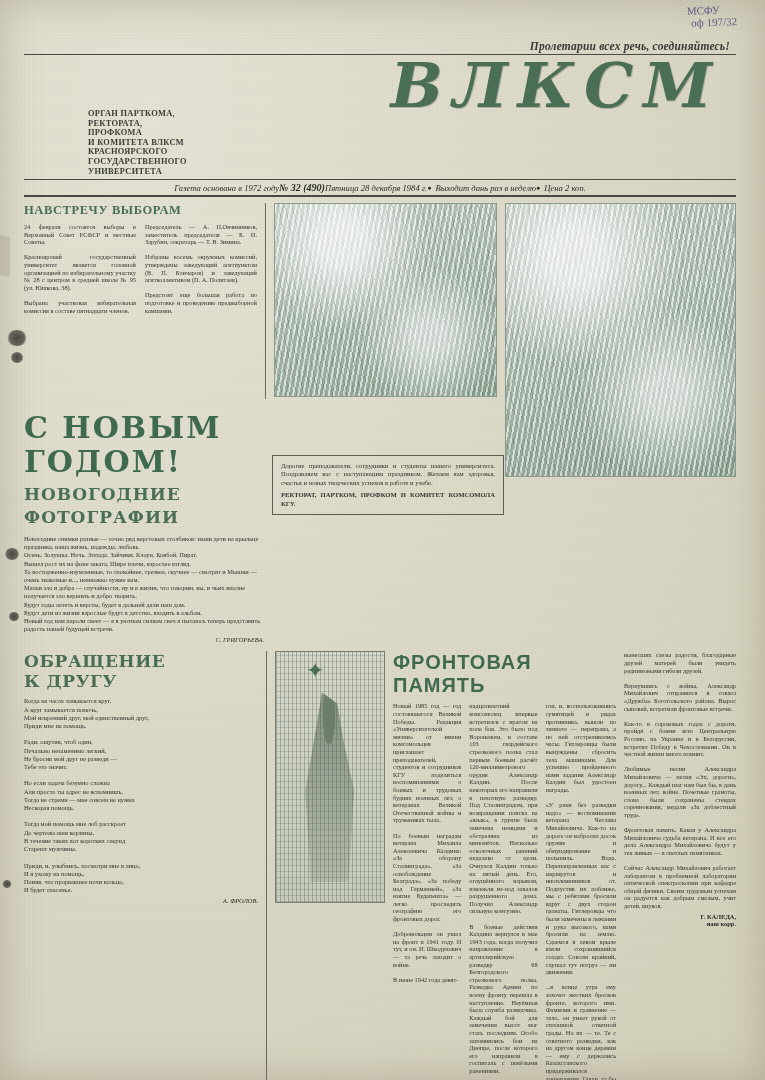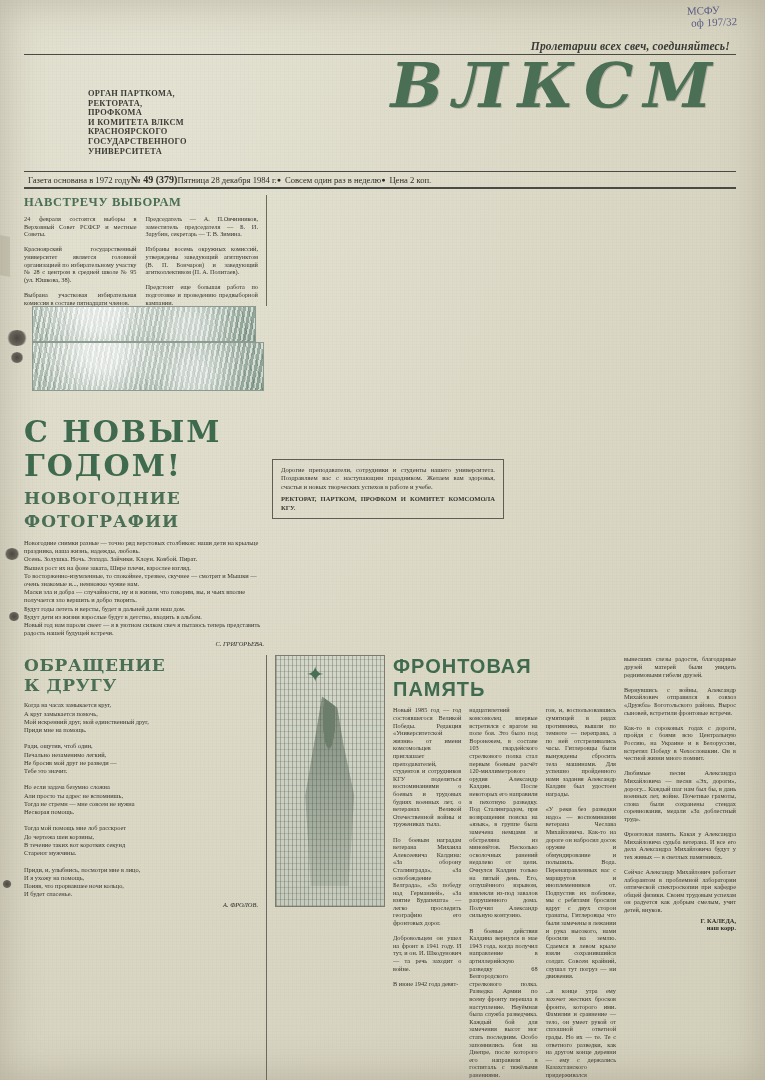--- a/index.html
+++ b/index.html
@@ -52,40 +52,40 @@
     font-family:"DejaVu Serif", serif;
     font-weight:bold;font-style:italic;
     font-size:62px;line-height:58px;
     letter-spacing:10px;
     color:#4a6f55;
     text-align:right;
     margin-top:-2px;padding-right:14px;
     text-shadow:1px 1px 0 rgba(0,0,0,.18);
   }
   .subtitle{
-    position:absolute;left:64px;top:32px;
+    position:absolute;left:64px;top:52px;
     font-size:8.4px;line-height:9.6px;font-weight:bold;
     letter-spacing:.3px;text-transform:uppercase;color:#3c3c36;
   }
   .infobar{
-    display:flex;align-items:center;justify-content:flex-start;
+    display:flex;align-items:center;justify-content:center;
     border-top:1px solid #4a4a44;border-bottom:2px solid #4a4a44;
-    font-size:8.6px;padding:2px 4px;margin-top:4px;
+    font-size:8.6px;padding:2px 4px;margin-top:12px;font-style:italic;
   }
   .infobar span{white-space:nowrap;}
   .infobar .issue{font-weight:bold;font-size:10px;}
   .dot::before{content:"\25CF";font-size:7px;margin-right:4px;vertical-align:1px;}
   .body-txt{
     font-size:6.3px;line-height:7.6px;text-align:justify;
     color:#35352f;
     -webkit-hyphens:auto;hyphens:auto;
   }
 
   
-  .row1{display:flex;margin-top:6px;height:196px;flex-direction:column;}
+  .row1{display:flex;margin-top:6px;height:196px;}
   .col-left{width:234px;padding-right:8px;border-right:1px solid #6a6a60;}
   .photo{
     background:
       repeating-linear-gradient(100deg, rgba(255,255,255,.55) 0 2px, rgba(120,140,125,.25) 2px 5px),
       linear-gradient(160deg,#cfd8cf 0%, #b9c6bb 40%, #9fb2a4 75%, #8aa291 100%);
     border:1px solid #8d9a8f;
     position:relative;overflow:hidden;
   }
   .photo::after{
     content:"";position:absolute;inset:0;
@@ -179,39 +179,39 @@
 <div class="page">
   <div class="paper-grain"></div>
 
   <div class="archive-mark">
     <div>МСФУ</div>
     <div class="l2">оф 197/32</div>
   </div>
 
   <div class="sheet">
 
-    <div class="slogan">Пролетарии всех свеч, соединяйтесь!</div>
+    <div class="slogan">Пролетарии всех речь, соединяйтесь!</div>
     <div class="rule-top"></div>
 
     <div class="masthead">
       <div class="subtitle" style="white-space:pre-line">ОРГАН ПАРТКОМА,
 РЕКТОРАТА,
 ПРОФКОМА
 И КОМИТЕТА ВЛКСМ
 КРАСНОЯРСКОГО
 ГОСУДАРСТВЕННОГО
 УНИВЕРСИТЕТА</div>
       <div class="title2">ВЛКСМ</div>
     </div>
 
     <div class="infobar">
       <span>Газета основана в 1972 году</span>
-      <span class="issue">№ 49 (379)</span>
+      <span class="issue">№ 32 (490)</span>
       <span>Пятница 28 декабря 1984 г.</span>
-      <span class="dot">Совсем один раз в неделю</span>
+      <span class="dot">Выходит дань раз в неделю</span>
       <span class="dot">Цена 2 коп.</span>
     </div>
 
     <div class="row1">
       <div class="col-left">
         <div class="headline-sec">НАВСТРЕЧУ ВЫБОРАМ</div>
         <div style="display:flex;gap:9px;">
           <div class="body-txt" style="width:50%;white-space:pre-line">24 февраля состоятся выборы в Верховный Совет РСФСР и местные Советы.
 
 Красноярский государственный университет является головной организацией по избирательному участку № 28 с центром в средней школе № 95 (ул. Юшкова, 38).
@@ -221,21 +221,21 @@
 
 Избраны восемь окружных комиссий, утверждены заведующий агитпунктом (В. П. Бончаров) и заведующий агитколлективом (П. А. Политаев).
 
 Предстоит еще большая работа по подготовке и проведению предвыборной кампании.</div>
         </div>
       </div>
       <div class="photo p1"></div>
       <div class="photo p2" style="margin-top:-0px"></div>
     </div>
 
-    <div class="banner-wrap" style="margin-top:16px;">
+    <div class="banner-wrap" style="margin-top:4px;">
       <div class="ny-left">
         <div class="banner">С НОВЫМ ГОДОМ!</div>
         <div class="ny-photos" style="white-space:pre-line">НОВОГОДНИЕ
 ФОТОГРАФИИ</div>
         <div class="poem" style="white-space:pre-line;margin-top:6px;">Новогодние снимки разные — точно ряд верстовых столбиков: наши дети на крыльце праздника, наша жизнь, надежды, любовь.
 Осень. Золушка. Ночь. Эллада. Зайчики. Клоун. Ковбой. Пират.
 Вышел рост их на фоне заката, Шире плечи, взрослее взгляд.
 То восторженно-изумленные, то спокойнее, трезвее, скучнее — смотрят и Мышки — очень знакомые и..., немножко чужие нам.
 Маски зла и добра — случайности, ну и в жизни, что говорим, вы, и чьих вполне получается зло вершить и добро творить.
 Будут годы лететь и версты, будет в дальней дали наш дом.

